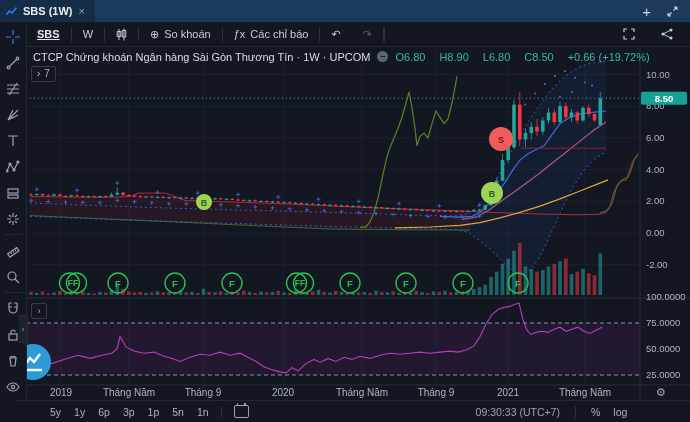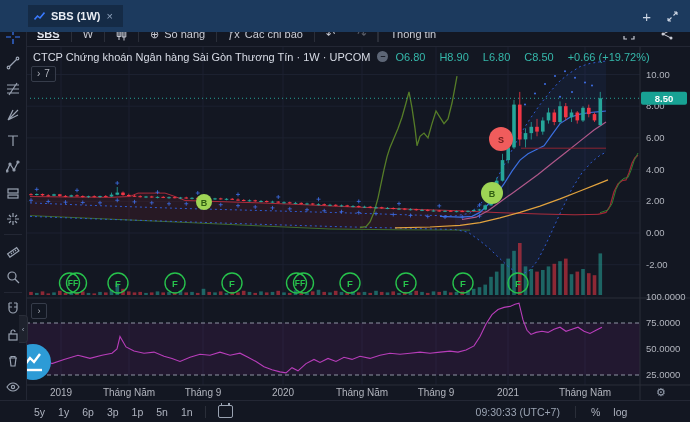--- a/index.html
+++ b/index.html
@@ -1,19 +1,19 @@
 <!DOCTYPE html>
 <html><head>
 <meta charset="utf-8">
 <style>
   html,body{margin:0;padding:0;background:#131722;width:690px;height:422px;overflow:hidden;
     font-family:"Liberation Sans",sans-serif;-webkit-font-smoothing:antialiased;}
   #stage{position:absolute;top:0;left:0;width:690px;height:422px;background:#131722;}
   
-  .tab-bar{position:absolute;left:0;top:0;right:0;height:32px;background:#1c3a5e;display:flex;align-items:center;z-index:6;padding-left:28px;}
+  .tab-bar{position:absolute;left:0;top:0;right:0;height:22px;background:#1c3a5e;display:flex;align-items:center;z-index:6;}
   .tab{height:22px;display:flex;align-items:center;gap:6px;padding:0 10px 0 6px;background:#152b46;color:#e8ecf3;font-size:11px;font-weight:bold;}
   .tab .close{color:#8fa3bd;font-weight:normal;font-size:11px;cursor:pointer;}
   .tab-bar-right{margin-left:auto;display:flex;align-items:center;gap:16px;padding-right:12px;color:#cdd6e4;}
   .tab-bar-right .plus{font-size:15px;line-height:1;cursor:pointer;}
   
   .top-toolbar{position:absolute;left:26px;top:22px;right:0;height:24px;background:#131722;border-bottom:1px solid #232734;
     display:flex;align-items:center;z-index:5;color:#c9ccd6;font-size:11px;}
   .tbtn{display:flex;align-items:center;gap:5px;padding:0 11px;height:100%;cursor:pointer;white-space:nowrap;}
   .tbtn.bold{font-weight:bold;color:#dfe3ec;text-decoration:underline;}
   .vsep{width:1px;height:15px;background:#2a2e39;}
@@ -36,21 +36,21 @@
   .hide-icon{width:11px;height:11px;border-radius:50%;background:#5d6676;color:#131722;font-size:9px;line-height:11px;text-align:center;font-weight:bold;}
   .ohlc{display:flex;gap:14px;color:#35b8ab;font-size:11px;}
   .legend-badge{position:absolute;left:31px;top:66px;z-index:3;border:1px solid #363c4a;border-radius:2px;background:rgba(19,23,34,.85);
     color:#b2b5be;font-size:10px;padding:0 5px;height:14px;line-height:14px;display:flex;gap:4px;cursor:pointer;}
   .pane-expand{position:absolute;left:31px;top:303px;z-index:3;width:14px;height:14px;border:1px solid #363c4a;border-radius:2px;
     background:rgba(19,23,34,.85);color:#b2b5be;font-size:9px;display:flex;align-items:center;justify-content:center;cursor:pointer;}
   .watermark{position:absolute;left:15px;top:344px;width:36px;height:36px;border-radius:50%;background:#2d9bd6;z-index:2;
     display:flex;align-items:center;justify-content:center;}
   .axis-gear{position:absolute;left:656px;top:386px;z-index:3;color:#9aa3b2;font-size:11px;cursor:pointer;}
   
-  .bottom-toolbar{position:absolute;left:0;bottom:0;right:0;height:21px;background:#131722;border-top:1px solid #232734;z-index:5;
+  .bottom-toolbar{position:absolute;left:16px;bottom:0;right:0;height:21px;background:#131722;border-top:1px solid #232734;z-index:5;
     display:flex;align-items:center;font-size:10.5px;color:#aeb3bf;}
   .ranges{display:flex;gap:13px;padding-left:34px;}
   .ranges span{cursor:pointer;}
   .bt-sep{width:1px;height:12px;background:#2a2e39;margin:0 12px;}
   .bt-right{margin-left:auto;display:flex;align-items:center;gap:13px;padding-right:10px;}
   .clock{color:#9aa3b2;}
   .auto-btn{color:#3a7afe;font-weight:bold;cursor:pointer;margin-top:36px;}
   .cal-icon{width:13px;height:11px;border:1.2px solid #9aa3b2;border-radius:2px;position:relative;cursor:pointer;}
   .cal-icon:before{content:"";position:absolute;left:2px;top:-3px;width:1.5px;height:3px;background:#9aa3b2;}
   .cal-icon:after{content:"";position:absolute;right:2px;top:-3px;width:1.5px;height:3px;background:#9aa3b2;}
@@ -523,39 +523,36 @@
       </div>
     <div class="vsep"></div>
     <div class="tbtn">
       <svg width="11" height="13" viewBox="0 0 11 13">
           <path d="M3 1v11 M1.2 3.5h3.6v5H1.2z M8 0.5v12 M6.2 2.5h3.6v6.5H6.2z" stroke="#c9ccd6" stroke-width="1" fill="none"></path>
         </svg>
     </div>
     <div class="vsep"></div>
     <div class="tbtn">
         <span>⊕</span>
-        <span>So hàng</span>
+        <span>So khoán</span>
       </div>
     <div class="vsep"></div>
     <div class="tbtn">
         <span style="">ƒx</span>
         <span>Các chỉ báo</span>
       </div>
     <div class="vsep"></div>
     <div class="tbtn">
         <span>↶</span>
       </div>
     <div class="tbtn dim">
         <span>↷</span>
       </div>
     <div class="vsep"></div>
     <div class="vsep"></div>
-    <div class="tbtn">
-        <span>Thông tin</span>
-      </div>
     <div class="tb-right">
       <div class="tbtn">
         <svg width="12" height="12" viewBox="0 0 12 12">
             <path d="M1 4V1h3 M8 1h3v3 M11 8v3H8 M4 11H1V8" stroke="#c9ccd6" stroke-width="1.2" fill="none"></path>
           </svg>
       </div>
       <div class="tbtn">
         <svg width="12" height="12" viewBox="0 0 12 12">
             <circle cx="10" cy="2" r="1.5" fill="#c9ccd6"></circle>
             <circle cx="10" cy="10" r="1.5" fill="#c9ccd6"></circle>

